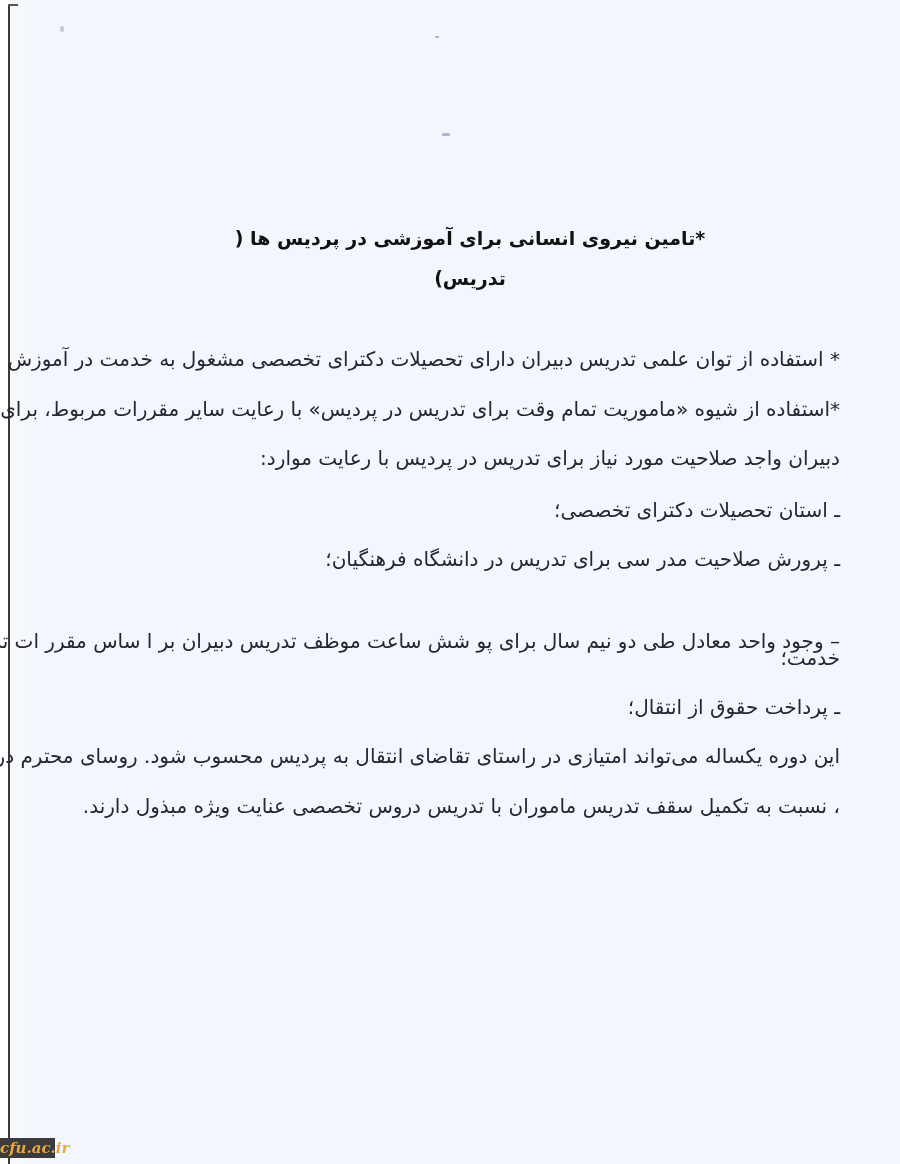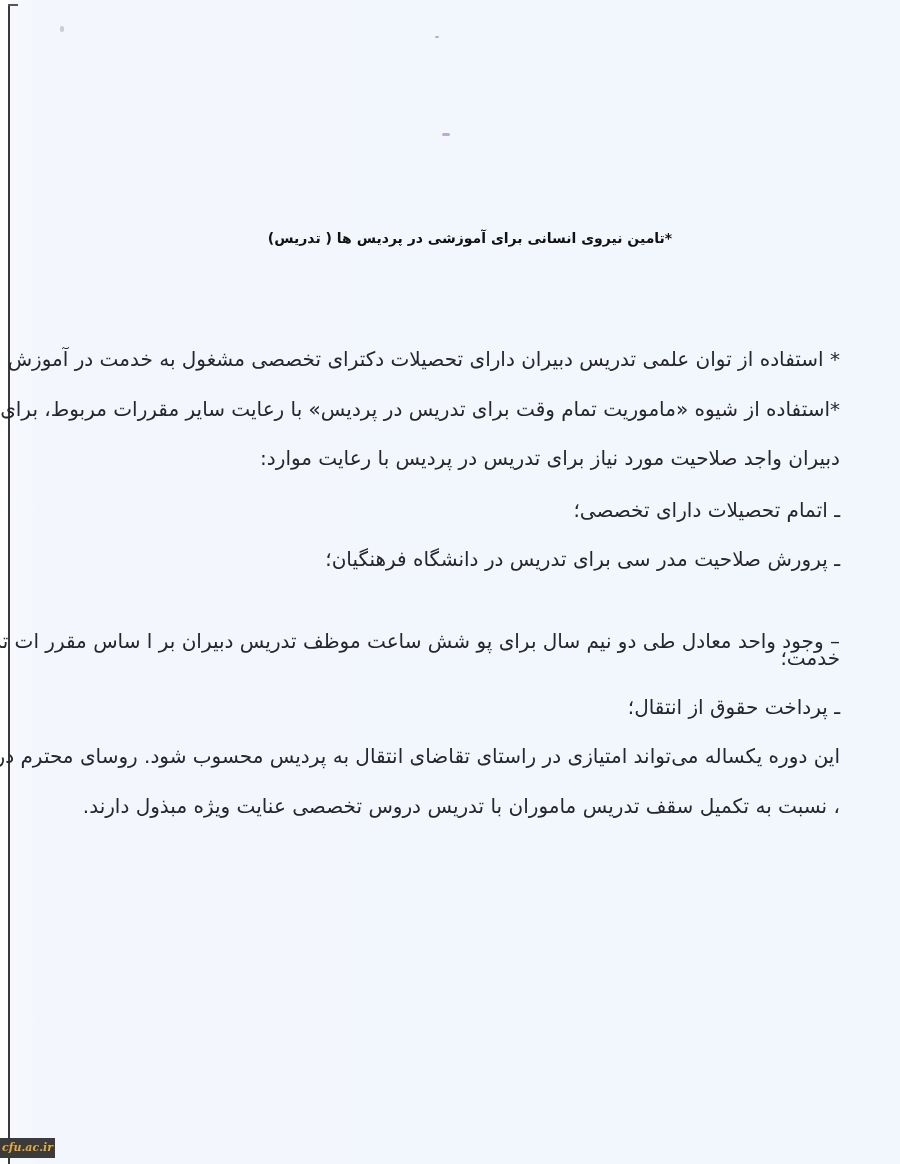--- a/index.html
+++ b/index.html
@@ -20,31 +20,31 @@
     .page {
       position: absolute; left: 10px; top: 0; width: 890px; height: 1164px;
       background: linear-gradient(90deg, #f7f9fc 0px, #f3f7fd 30px, #f2f6fd 100%);
     }
     .content {
       position: absolute; left: 110px; width: 730px; direction: rtl; text-align: right;
       color: #1e1e2a;
     }
     .title-block { top: 218px; left: 200px; width: 540px; text-align: center; }
     .title {
-      font-family: "DejaVu Sans", sans-serif; font-weight: bold; font-size: 14px;
+      font-family: "DejaVu Sans", sans-serif; font-weight: bold; font-size: 19px;
       line-height: 40px; color: #111;
     }
     .para {
       font-family: "DejaVu Sans", sans-serif; font-size: 20px; color: #262630;
       position: absolute; right: 60px; direction: rtl; text-align: right; white-space: nowrap;
     }
     .watermark {
       position: absolute; left: 0; top: 1138px; width: 55px; height: 20px;
       background: #3b3b3b; color: #e7a93b; font-family: "DejaVu Serif", serif;
-      font-style: italic; font-weight: bold; font-size: 11px; line-height: 20px;
+      font-style: italic; font-weight: bold; font-size: 15px; line-height: 20px;
       text-align: center;
     }
     .speck { position: absolute; background: #b8aecf; border-radius: 2px; }
   </style>
 </head>
 <body>
 
 <div class="left-margin"></div>
 <div class="page">
   <div class="speck" style="left:425px; top:36px; width:4px; height:2px;"></div>
@@ -54,21 +54,21 @@
 <div class="scan-edge"></div>
 <div class="scan-top"></div>
 
 <div class="content title-block" style="position:absolute;">
   <div class="title">*تامین نیروی انسانی برای آموزشی در پردیس ها ( تدریس)</div>
 </div>
 
 <div class="para" style="top:347px;">* استفاده از توان علمی تدریس دبیران دارای تحصیلات دکترای تخصصی مشغول به خدمت در آموزش و پرورش استان</div>
 <div class="para" style="top:397px;">*استفاده از شیوه «ماموریت تمام وقت برای تدریس در پردیس» با رعایت سایر مقررات مربوط، برای ماموریت تمام وقت</div>
 <div class="para" style="top:446px;">دبیران واجد صلاحیت مورد نیاز برای تدریس در پردیس با رعایت موارد:</div>
-<div class="para" style="top:498px;">ـ اتمام تحصیلات دارای تخصصی؛</div>
+<div class="para" style="top:498px;">ـ استان تحصیلات دکترای تخصصی؛</div>
 <div class="para" style="top:547px;">ـ پرورش صلاحیت مدر سی برای تدریس در دانشگاه فرهنگیان؛</div>
 <div class="para" style="top:597px;margin-top:32px;">– وجود واحد معادل طی دو نیم  سال برای پو شش  ساعت موظف تدریس دبیران بر ا ساس مقرر ات تدریس مدر سه‌ای</div>
 <div class="para" style="top:646px;">خدمت؛</div>
 <div class="para" style="top:695px;">ـ پرداخت حقوق از انتقال؛</div>
 <div class="para" style="top:744px;">این دوره یکساله می‌تواند امتیازی در راستای تقاضای انتقال به پردیس محسوب شود. روسای محترم در این گونه اقدامات</div>
 <div class="para" style="top:794px;">، نسبت به تکمیل سقف تدریس ماموران با تدریس دروس تخصصی عنایت ویژه مبذول دارند.</div>
 
 <div class="watermark">cfu.ac.ir</div>
 
 </body></html>

